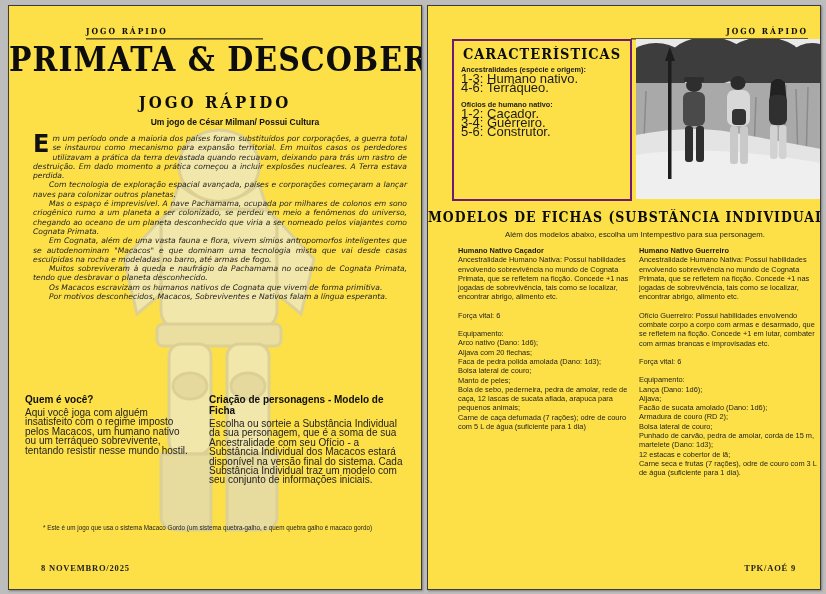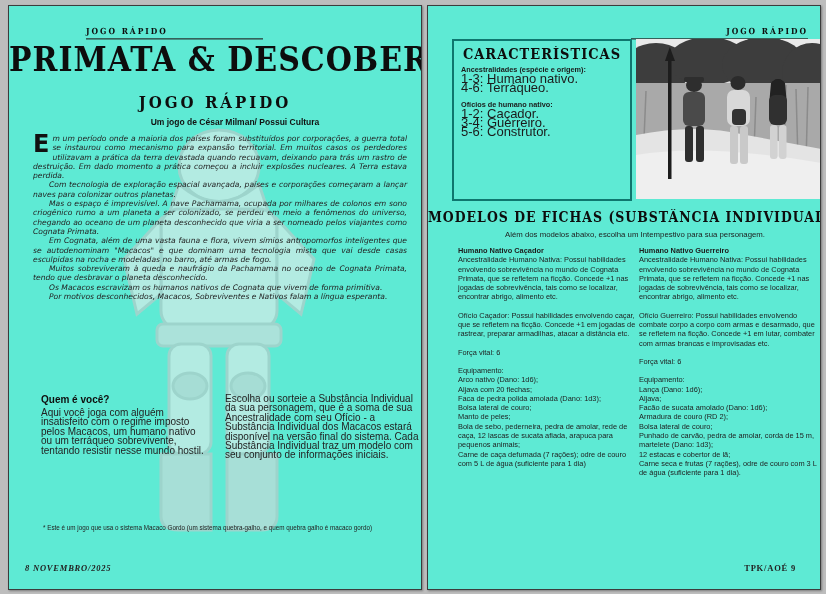--- a/index.html
+++ b/index.html
@@ -3,21 +3,21 @@
 <meta charset="utf-8">
 <style>
   html,body{margin:0;padding:0;}
   body{
     width:826px;height:594px;background:#bdbdbd;
     font-family:"Liberation Sans",sans-serif;color:#1b1b1b;
     position:relative;overflow:hidden;
   }
   .spread{position:absolute;inset:0;}
   .page{
-    position:absolute;top:5px;height:583px;background:#5eead4;
+    position:absolute;top:5px;height:583px;background:#fde047;
     border:1px solid #3c3c3c;box-shadow:1px 1px 2px rgba(0,0,0,.35);
     overflow:hidden;
   }
   .page-left{left:8px;width:412px;}
   .page-right{left:427px;width:392px;}
 
   
   .runhead{
     position:absolute;top:20px;font-family:"Liberation Serif",serif;
     font-size:7.5px;font-weight:bold;letter-spacing:1.5px;color:#222;
@@ -56,40 +56,40 @@
   .intro p{margin:0;text-indent:16px;}
   .intro p.first{text-indent:0;font-style:italic;}
   .intro p.first::first-letter{
     float:left;font-size:24px;line-height:19px;padding:1px 3px 0 0;
     font-style:normal;font-weight:bold;color:#111;
   }
 
   .watermark{position:absolute;left:60px;top:118px;opacity:.6;z-index:0;}
   .abovewm{z-index:1;}
 
-  .cols{position:absolute;top:388px;left:32px;width:380px;display:flex;gap:16px;z-index:1;}
+  .cols{position:absolute;top:388px;left:16px;width:380px;display:flex;gap:16px;z-index:1;}
   .col-who{width:168px;}
   .col-create{width:196px;}
   .colhead{font-size:10px;font-weight:bold;margin:0 0 3px 0;color:#0e0e0e;line-height:11px;}
   .colbody{font-size:10px;line-height:9.4px;margin:0;color:#222;}
 
   .footnote{
     position:absolute;left:34px;top:518px;width:360px;z-index:1;
     font-size:6.3px;line-height:7.8px;color:#222;
   }
   .footer{
     position:absolute;bottom:16px;font-family:"Liberation Serif",serif;
     font-size:8.5px;font-weight:bold;letter-spacing:.8px;color:#222;
   }
-  .fl{left:16px;font-style:italic;} .fr{right:24px;}
+  .fl{left:32px;} .fr{right:24px;}
 
   
   .charbox{
     position:absolute;left:24px;top:33px;width:180px;height:162px;
-    border:2px solid #0f766e;box-sizing:border-box;padding:5px 7px;
+    border:2px solid #701a75;box-sizing:border-box;padding:5px 7px;
   }
   .charbox .bx-title{font-size:13px;text-align:center;letter-spacing:1px;margin:0 0 4px 0;}
   .group{margin:0 0 8px 0;}
   .group .glabel{font-size:7.3px;font-weight:bold;line-height:9px;}
   .group .gitem{font-size:13px;line-height:9px;}
 
   .photo{
     position:absolute;left:208px;top:33px;width:185px;height:160px;overflow:hidden;
     background:#dcdcdc;
   }
@@ -150,20 +150,21 @@
       <p>Os Macacos escravizam os humanos nativos de Cognata que vivem de forma primitiva.</p>
       <p>Por motivos desconhecidos, Macacos, Sobreviventes e Nativos falam a língua esperanta.</p>
     </div>
 
     <div class="cols">
       <div class="col-who">
         <p class="colhead">Quem é você?</p>
         <p class="colbody">Aqui você joga com alguém insatisfeito com o regime imposto pelos Macacos, um humano nativo ou um terráqueo sobrevivente, tentando resistir nesse mundo hostil.</p>
       </div>
       <div class="col-create">
+        <p class="colhead">Criação de personagens - Modelo de Ficha</p>
         <p class="colbody">Escolha ou sorteie a Substância Individual da sua personagem, que é a soma de sua Ancestralidade com seu Ofício - a Substância Individual dos Macacos estará disponível na versão final do sistema. Cada Substância Individual traz um modelo com seu conjunto de informações iniciais.</p>
       </div>
     </div>
 
     <div class="footnote">* Este é um jogo que usa o sistema Macaco Gordo (um sistema quebra-galho, e quem quebra galho é macaco gordo)</div>
     <div class="footer fl">8  NOVEMBRO/2025</div>
   </div>
 
   <div class="page page-right">
 
@@ -240,21 +241,20 @@
     </div>
 
     <div class="sect-title scratch">Modelos de Fichas (Substância Individual)</div>
     <div class="sect-intro">Além dos modelos abaixo, escolha um Intempestivo para sua personagem.</div>
 
     <div class="sheets">
 
       <div class="sheet">
         <p class="sname">Humano Nativo Caçador</p>
         <p>Ancestralidade Humano Nativa: Possui habilidades envolvendo sobrevivência no mundo de Cognata Primata, que se refletem na ficção. Concede +1 nas jogadas de sobrevivência, tais como se localizar, encontrar abrigo, alimento etc.</p>
-        <p>Ofício Caçador:  Possui habilidades envolvendo caçar, que se refletem na ficção. Concede +1 em jogadas de rastrear, preparar armadilhas, atacar a distância etc.</p>
         <p>Força vital: 6</p>
         <div class="equip">
           <div>Equipamento:</div>
           <div>Arco nativo (Dano: 1d6);</div>
           <div>Aljava com 20 flechas;</div>
           <div>Faca de pedra polida amolada (Dano: 1d3);</div>
           <div>Bolsa lateral de couro;</div>
           <div>Manto de peles;</div>
           <div>Bola de sebo, pederneira, pedra de amolar, rede de caça, 12 lascas de sucata afiada, arapuca para pequenos animais;</div>
           <div>Carne de caça defumada (7 rações); odre de couro com 5 L de água (suficiente para 1 dia)</div>

